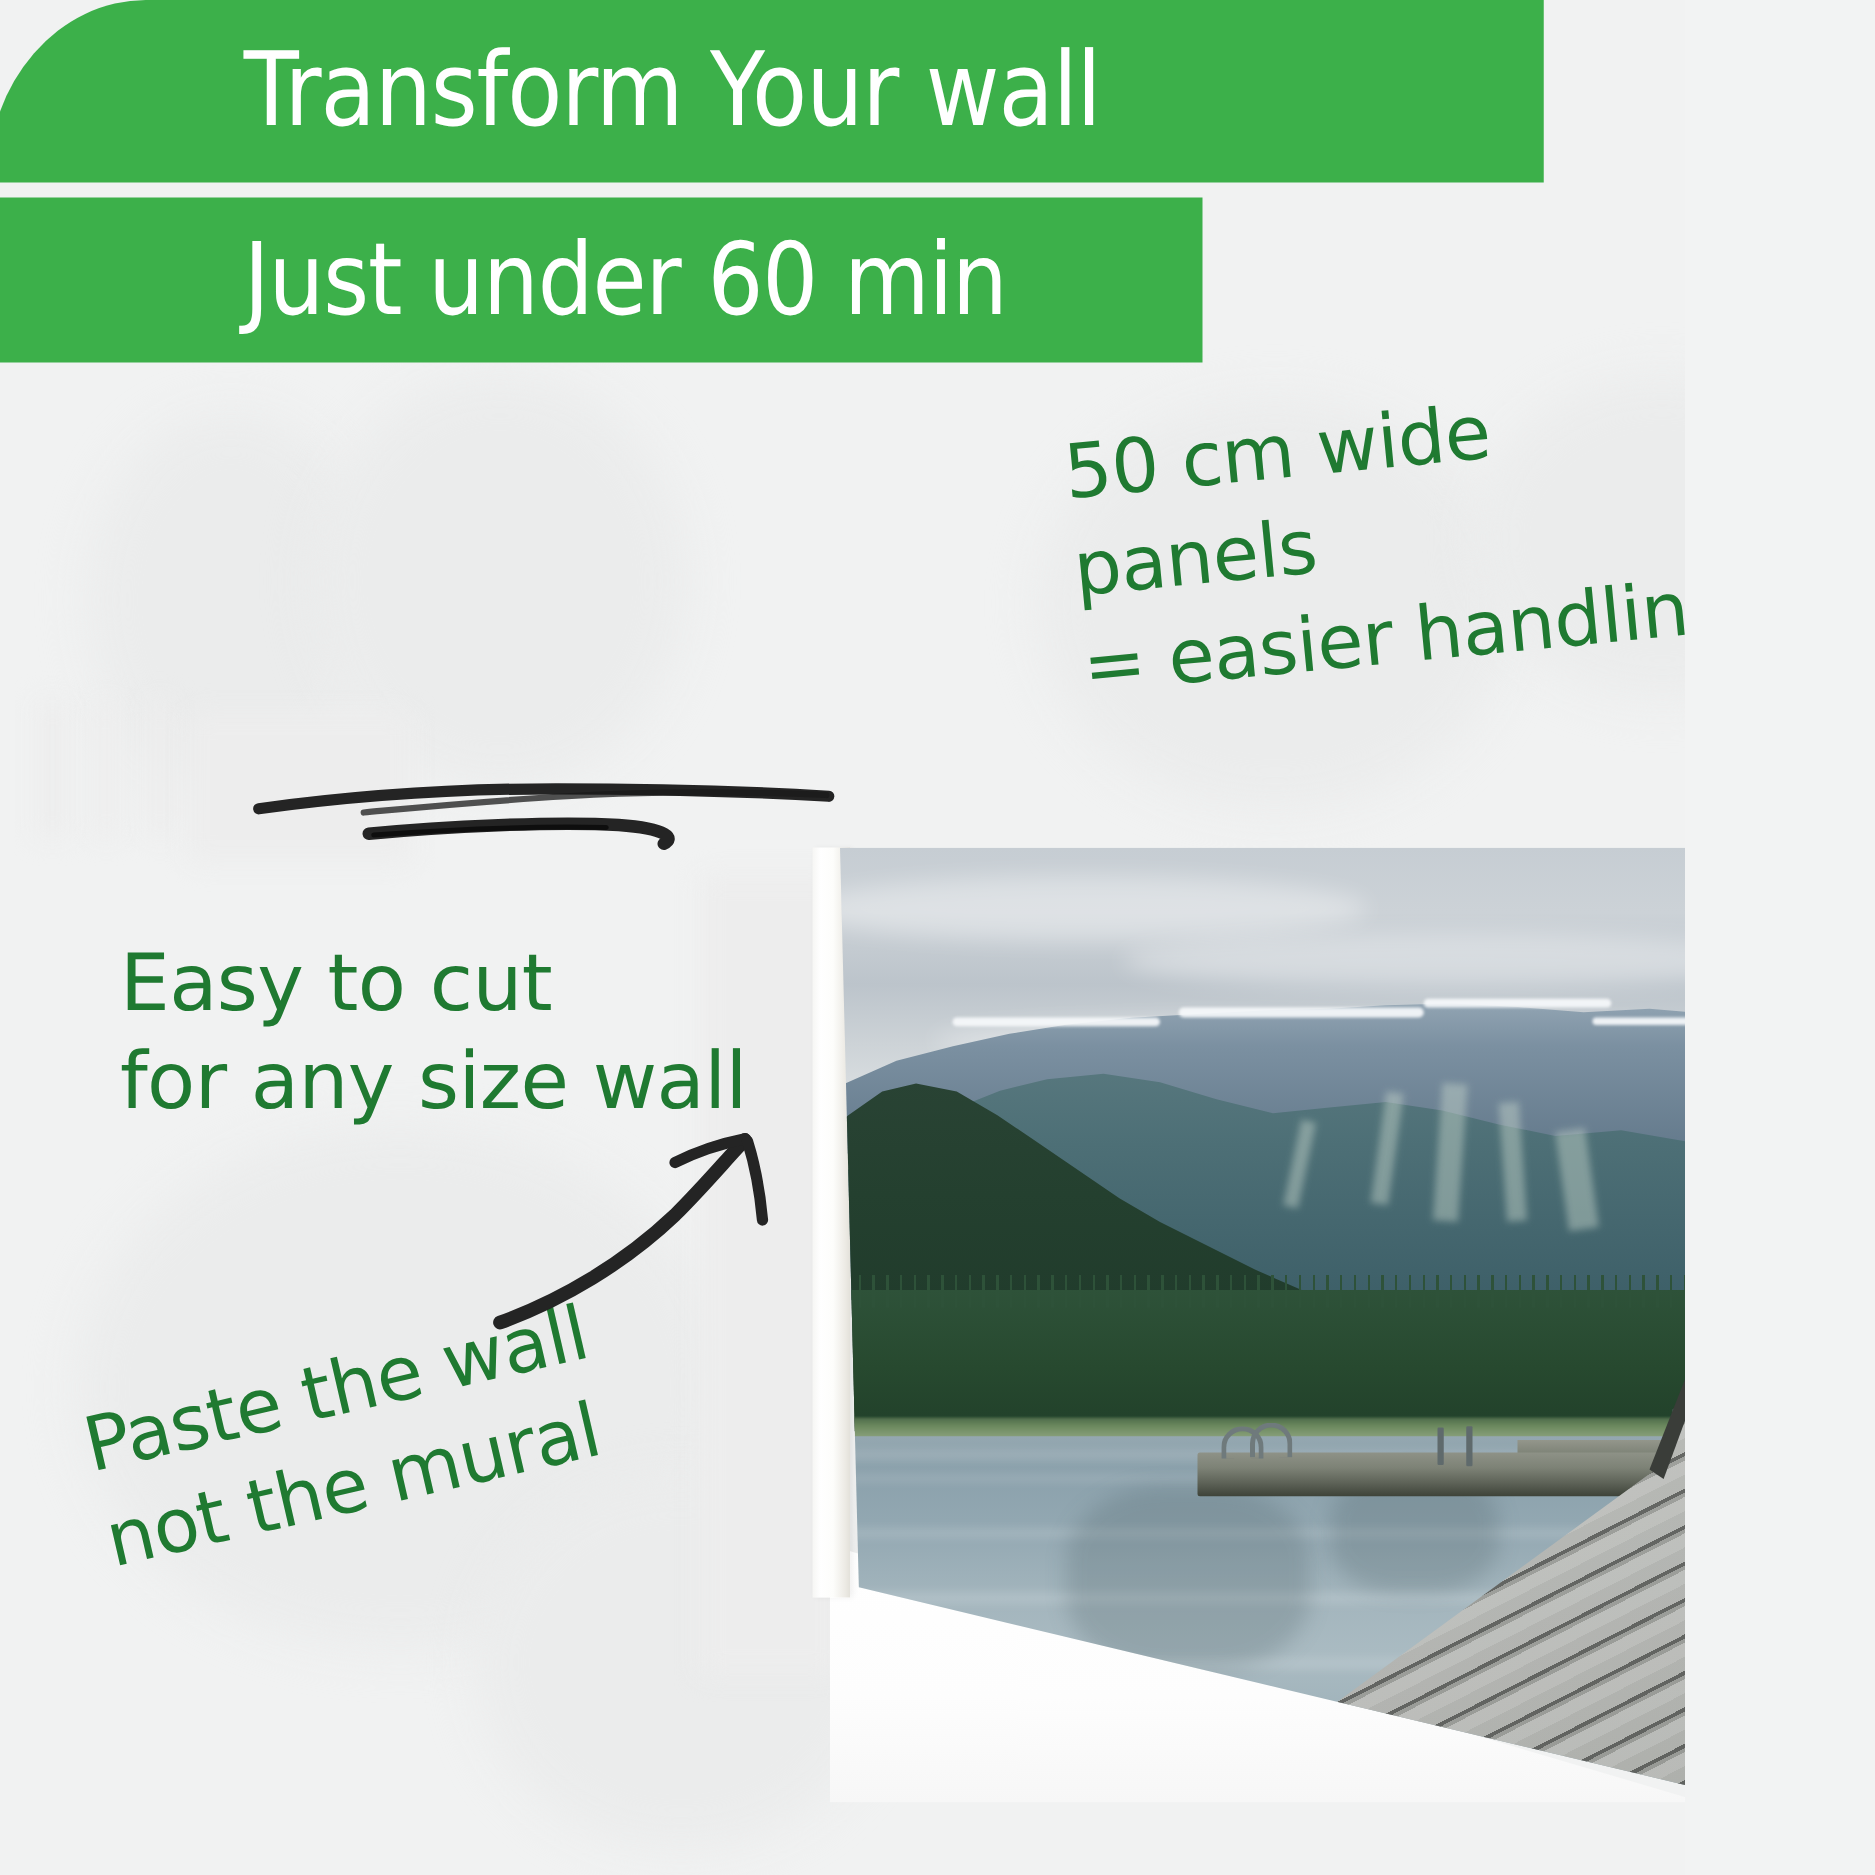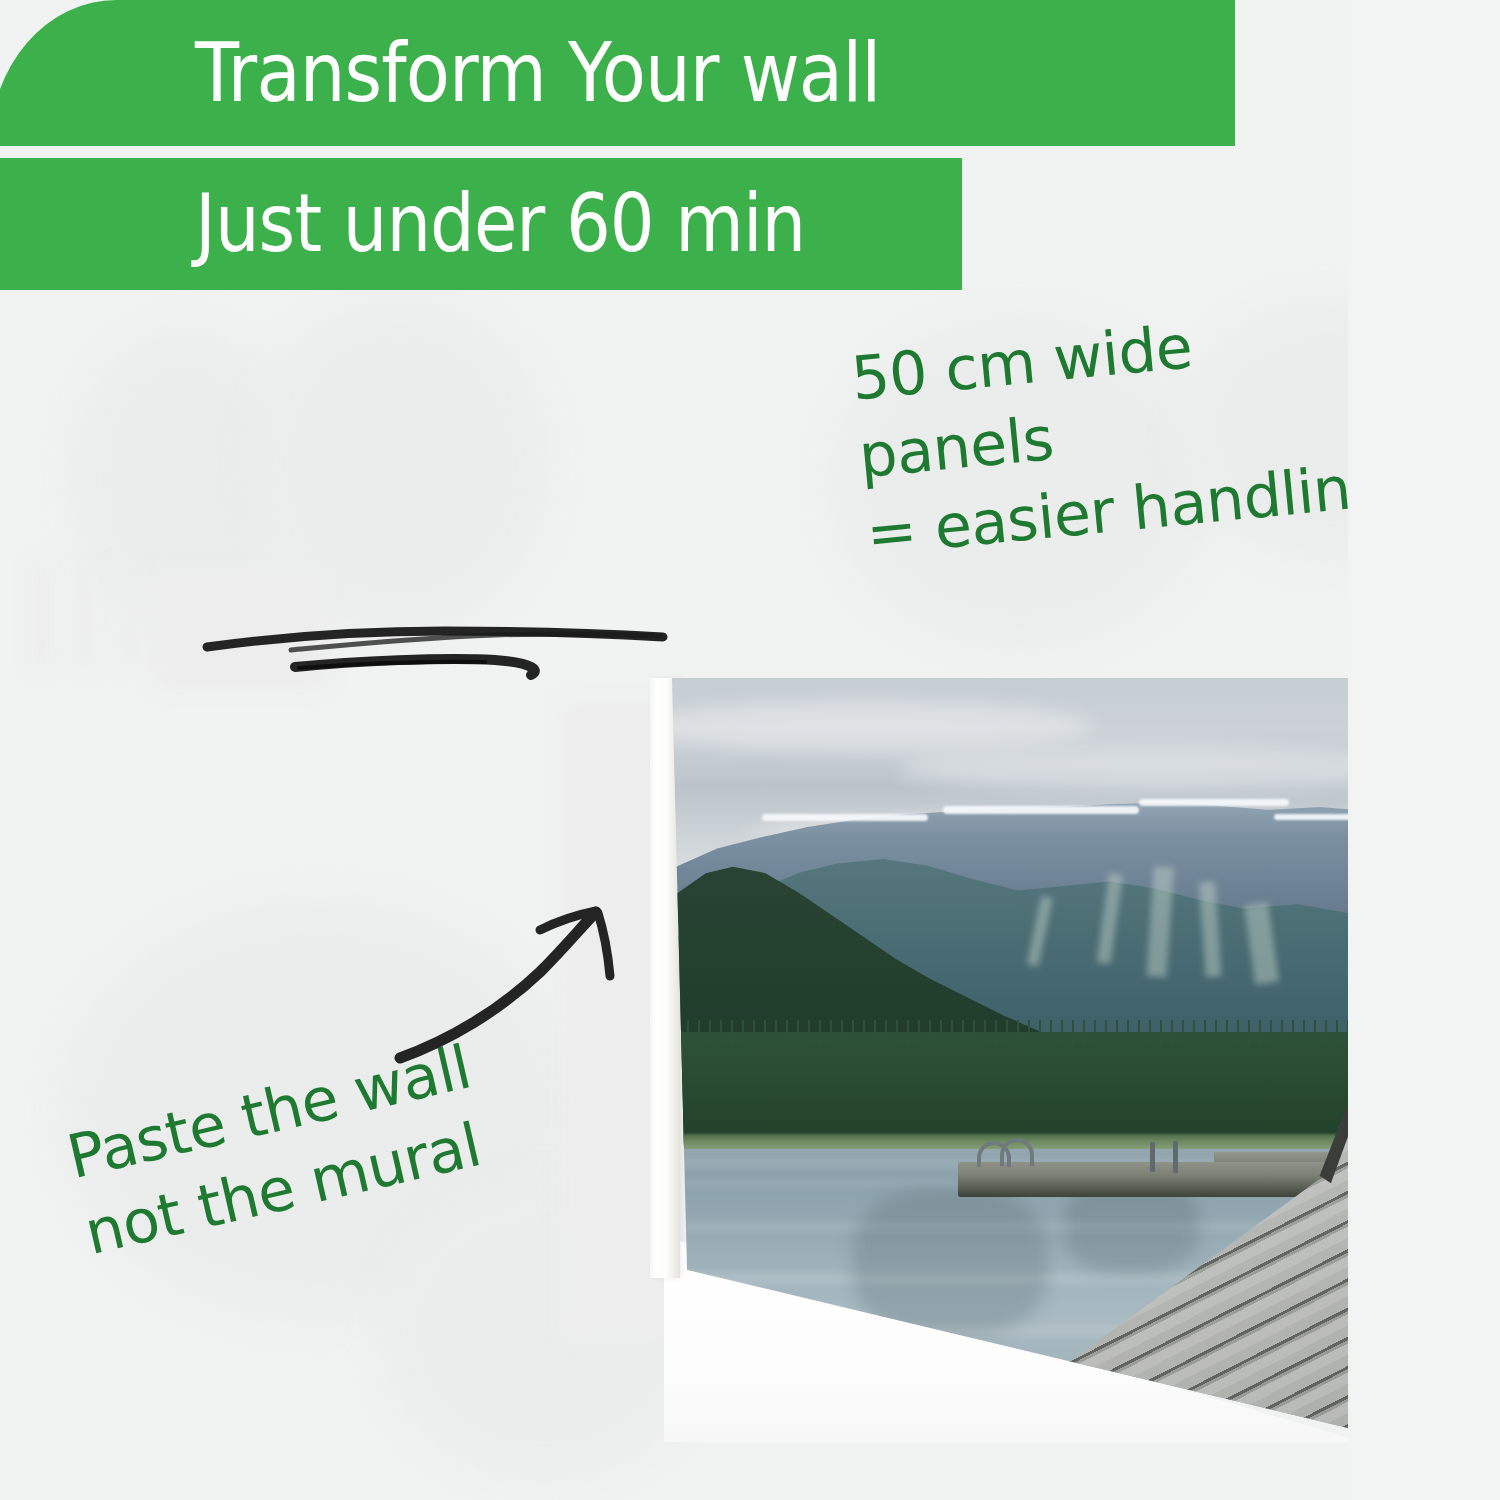--- a/index.html
+++ b/index.html
@@ -330,20 +330,22 @@
 
   <div class="banner" id="banner-two">
     <span class="banner-text">Just under 60 min</span>
   </div>
 
 
   <div class="hand" id="text-panels">50 cm wide
 panels
 = easier handling</div>
 
+  <div class="hand" id="text-easy">Easy to cut
+for any size wall</div>
 
   <div class="hand" id="text-paste">Paste the wall
 not the mural</div>
 
   <svg class="mark" id="underline-mark" width="480" height="90" viewBox="0 0 480 90">
     <path d="M12,42 C70,34 150,26 250,26 C330,26 400,28 468,32" stroke="#242424" stroke-width="9" fill="none" stroke-linecap="round"></path>
     <path d="M96,45 C150,40 220,33 300,30 C370,28 420,29 466,31" stroke="#1a1a1a" stroke-width="5" fill="none" stroke-linecap="round" opacity="0.75"></path>
     <path d="M100,62 C160,56 250,52 300,55 C340,58 345,66 336,70" stroke="#242424" stroke-width="10" fill="none" stroke-linecap="round"></path>
     <path d="M104,63 C170,58 240,56 290,57" stroke="#000" stroke-width="4" fill="none" stroke-linecap="round" opacity="0.6"></path>
   </svg>

